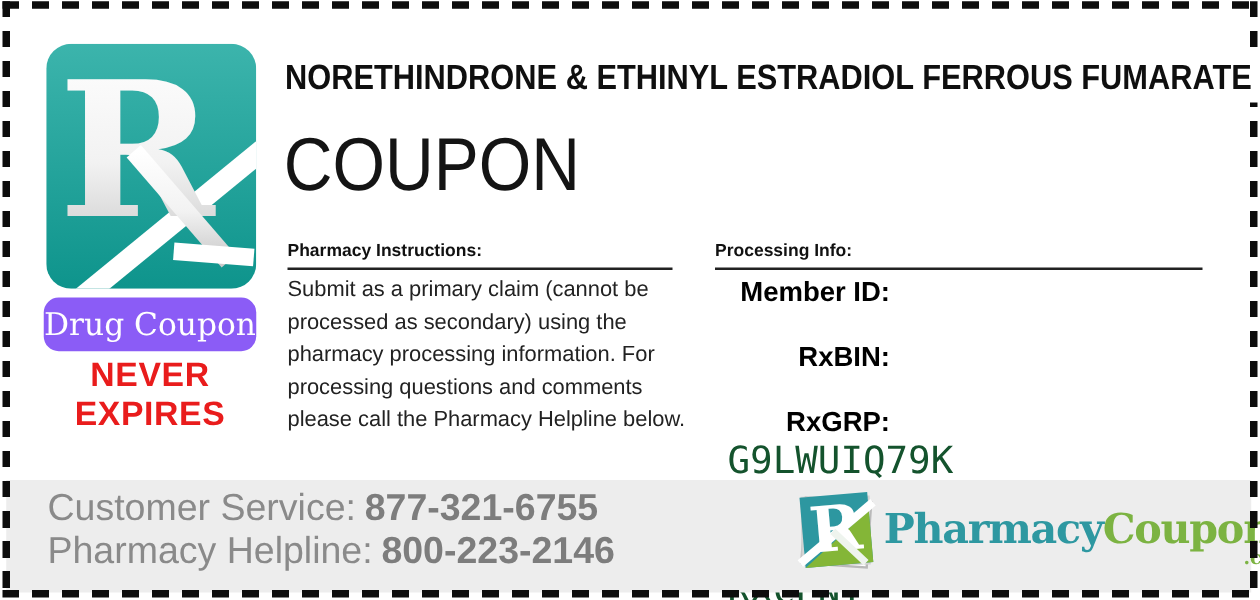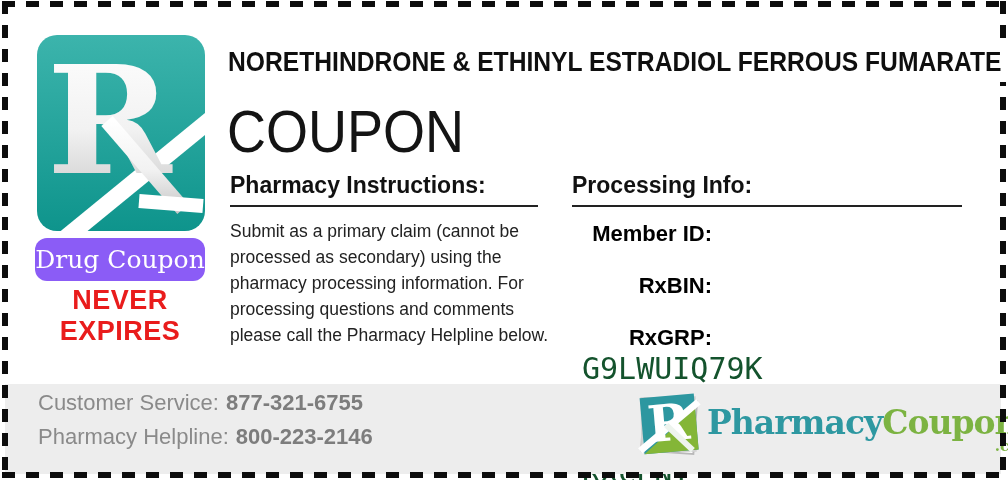--- a/index.html
+++ b/index.html
@@ -44,21 +44,21 @@
     transform:scaleX(0.88); transform-origin:0 50%;
   }
   .coupon-title {
     position:absolute; left:227px; top:102px;
     font-size:60px; line-height:60px; color:#141414; white-space:nowrap;
     transform:scaleX(0.9); transform-origin:0 0;
   }
 
   
   .col-heading {
-    position:absolute; top:172px; font-size:23px; font-weight:bold; color:#111;
+    position:absolute; top:192px; font-size:14px; font-weight:bold; color:#111;
     border-bottom:2px solid #222; padding-bottom:6px;
   }
   .h-left  { left:230px; width:308px; }
   .h-right { left:572px; width:390px; }
 
   .instructions-body {
     position:absolute; left:230px; top:218px; width:320px;
     font-size:17.5px; line-height:26px; color:#222; white-space:pre-line;
   }
   .disclaimer {
@@ -79,21 +79,21 @@
     margin-left:10px; font-family:"DejaVu Sans Mono", monospace;
     font-size:30px; color:#14532d; white-space:nowrap;
   }
   .row1 { top:221px; } .row2 { top:273px; } .row3 { top:325px; }
 
   
   .footer {
     position:absolute; left:5px; right:7px; top:384px; height:90px;
     background:#ededed; z-index:1;
   }
-  .cs-line { position:absolute; left:33px; font-size:22px; color:#8a8a8a; white-space:nowrap; }
+  .cs-line { position:absolute; left:33px; font-size:30px; color:#8a8a8a; white-space:nowrap; }
   .cs-1 { top:6px; } .cs-2 { top:40px; }
   .cs-line .num { font-weight:bold; color:#7d7d7d; margin-left:7px; }
 
   .pc-logo {
     position:absolute; left:631px; top:8px; display:flex; align-items:center;
     text-decoration:none; cursor:pointer;
   }
   .pc-icon { width:68px; height:66px; flex:0 0 68px; }
   .pc-text {
     position:relative; margin-left:3px; margin-top:-6px;

